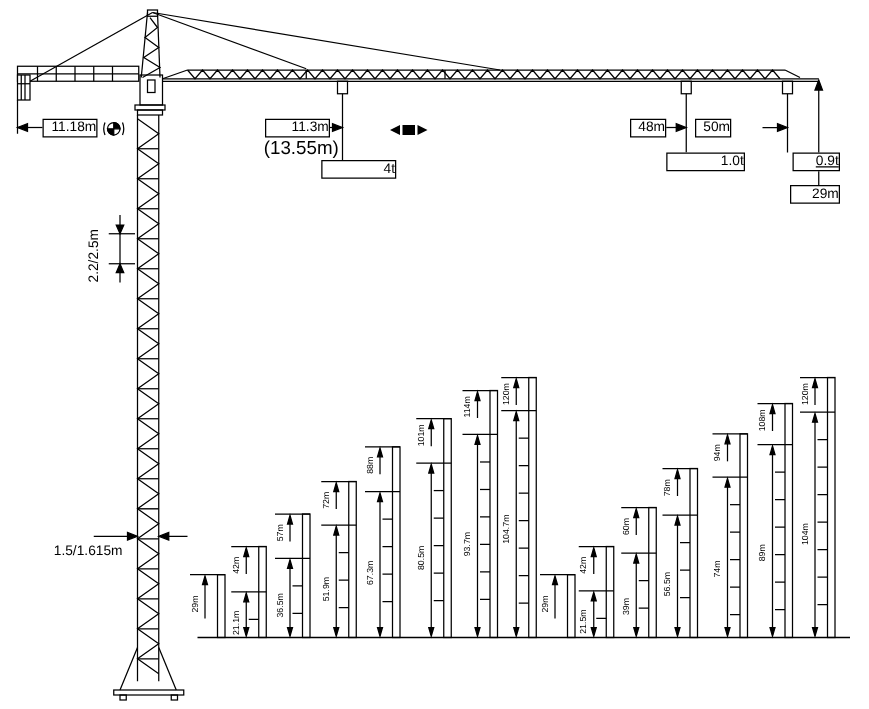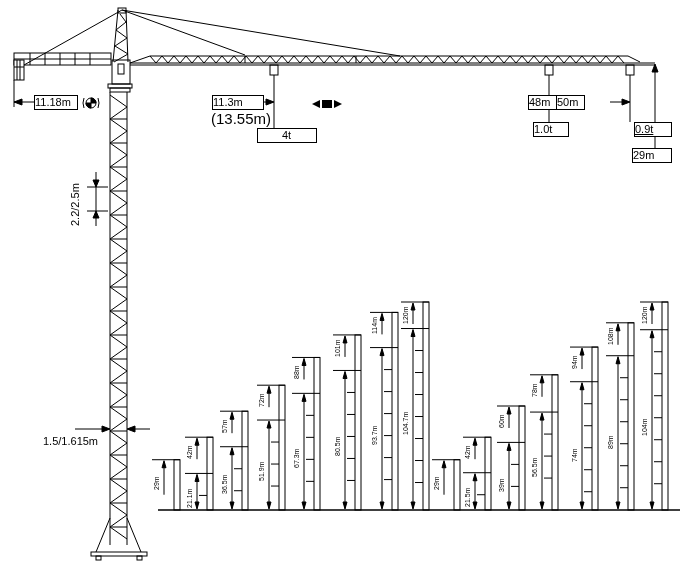--- a/index.html
+++ b/index.html
@@ -1,19 +1,19 @@
 <!DOCTYPE html>
 <html><head>
 <meta charset="utf-8">
 <style>
   html,body{margin:0;padding:0;background:#fff;}
   body{width:695px;height:567px;overflow:hidden;position:relative;font-family:"Liberation Sans",sans-serif;}
   #stage{position:absolute;left:0;top:0;width:695px;height:567px;}
   .lbl{position:absolute;font-family:"Liberation Sans",sans-serif;font-size:15px;color:#000;white-space:nowrap;line-height:1;}
-  .box{position:absolute;border:1px solid #000;background:#fff;font-family:"Liberation Sans",sans-serif;font-size:11px;text-align:left;line-height:13px;height:13px;white-space:nowrap;}
+  .box{position:absolute;border:1px solid #000;background:#fff;font-family:"Liberation Sans",sans-serif;font-size:11px;text-align:right;line-height:13px;height:13px;white-space:nowrap;}
   .vlbl{position:absolute;font-family:"Liberation Sans",sans-serif;font-size:7px;color:#000;white-space:nowrap;transform-origin:0 0;transform:rotate(-90deg);line-height:1;}
 </style>
 </head>
 <body>
 
 <div id="stage">
 <svg width="695" height="567" viewBox="0 0 695 567" xmlns="http://www.w3.org/2000/svg">
   <g stroke="#000" fill="none" stroke-width="1">
 
     <g>
@@ -313,22 +313,22 @@
         <line x1="652" y1="304" x2="652" y2="324"></line>
         <polygon points="650,310 654,310 652,303" fill="#000"></polygon>
       </g>
 </svg>
 
 
 <div class="box" style="left:34px;top:95px;width:42px;">11.18m</div>
 <div class="box" style="left:212px;top:95px;width:50px;">11.3m</div>
 <div class="lbl" style="left:211px;top:111px;">(13.55m)</div>
 <div class="box" style="left:257px;top:128px;width:34px;padding-left:24px;">4t</div>
-<div class="box" style="left:504px;top:95px;width:27px;margin-left:24px;">48m</div>
-<div class="box" style="left:533px;top:122px;width:34px;">1.0t</div>
+<div class="box" style="left:504px;top:95px;width:27px;">48m</div>
+<div class="box" style="left:533px;top:122px;width:34px;padding-left:27px;">1.0t</div>
 <div class="box" style="left:556px;top:95px;width:27px;">50m</div>
 <div class="box" style="left:634px;top:122px;width:36px;text-decoration:underline;">0.9t</div>
 <div class="box" style="left:632px;top:148px;width:38px;">29m</div>
 <div class="lbl" style="left:70px;top:226px;transform-origin:0 0;transform:rotate(-90deg);font-size:11px;">2.2/2.5m</div>
 <div class="lbl" style="left:43px;top:411px;font-size:11px;margin-top:25px;">1.5/1.615m</div>
 
 <div id="bar-labels">
       <div class="vlbl" style="left: 153px; top: 489.733px;">29m</div>
       <div class="vlbl" style="left: 186px; top: 507.713px;">21.1m</div>
       <div class="vlbl" style="left: 186px; top: 459.2px;">42m</div>

